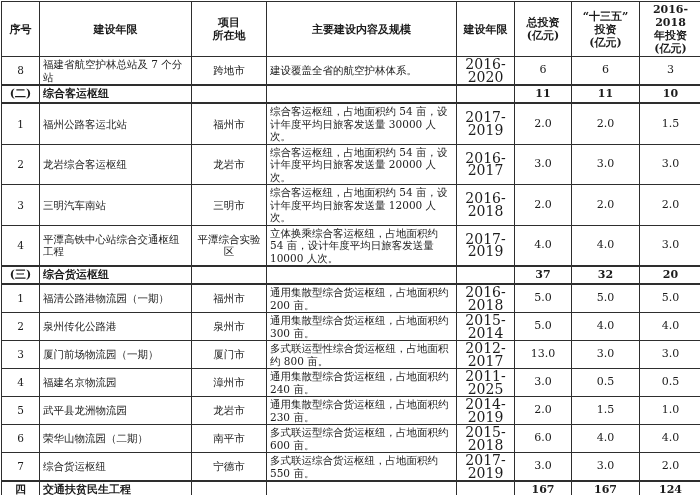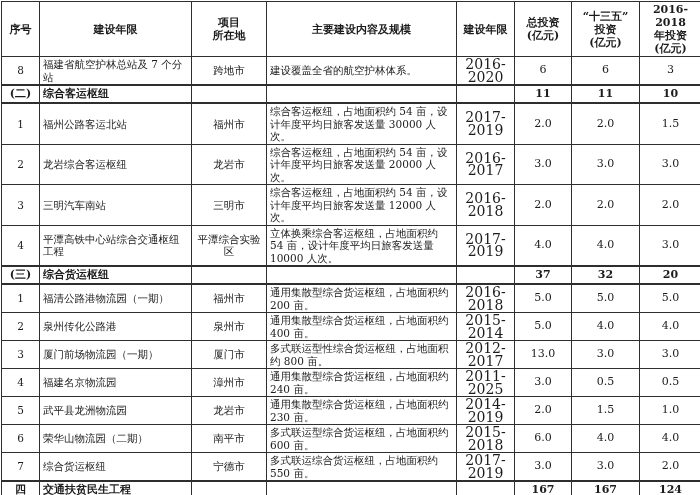--- a/index.html
+++ b/index.html
@@ -152,21 +152,21 @@
         <td class="c3">通用集散型综合货运枢纽，占地面积约 200 亩。</td>
         <td class="c4">2016-2018</td>
         <td class="c5">5.0</td>
         <td class="c6">5.0</td>
         <td class="c7">5.0</td>
       </tr>
       <tr>
         <td class="c0">2</td>
         <td class="c1">泉州传化公路港</td>
         <td class="c2">泉州市</td>
-        <td class="c3">通用集散型综合货运枢纽，占地面积约 400 亩。</td>
+        <td class="c3">通用集散型综合货运枢纽，占地面积约 300 亩。</td>
         <td class="c4">2015-2014</td>
         <td class="c5">5.0</td>
         <td class="c6">4.0</td>
         <td class="c7">4.0</td>
       </tr>
       <tr>
         <td class="c0">3</td>
         <td class="c1">厦门前场物流园（一期）</td>
         <td class="c2">厦门市</td>
         <td class="c3">多式联运型性综合货运枢纽，占地面积约 800 亩。</td>

